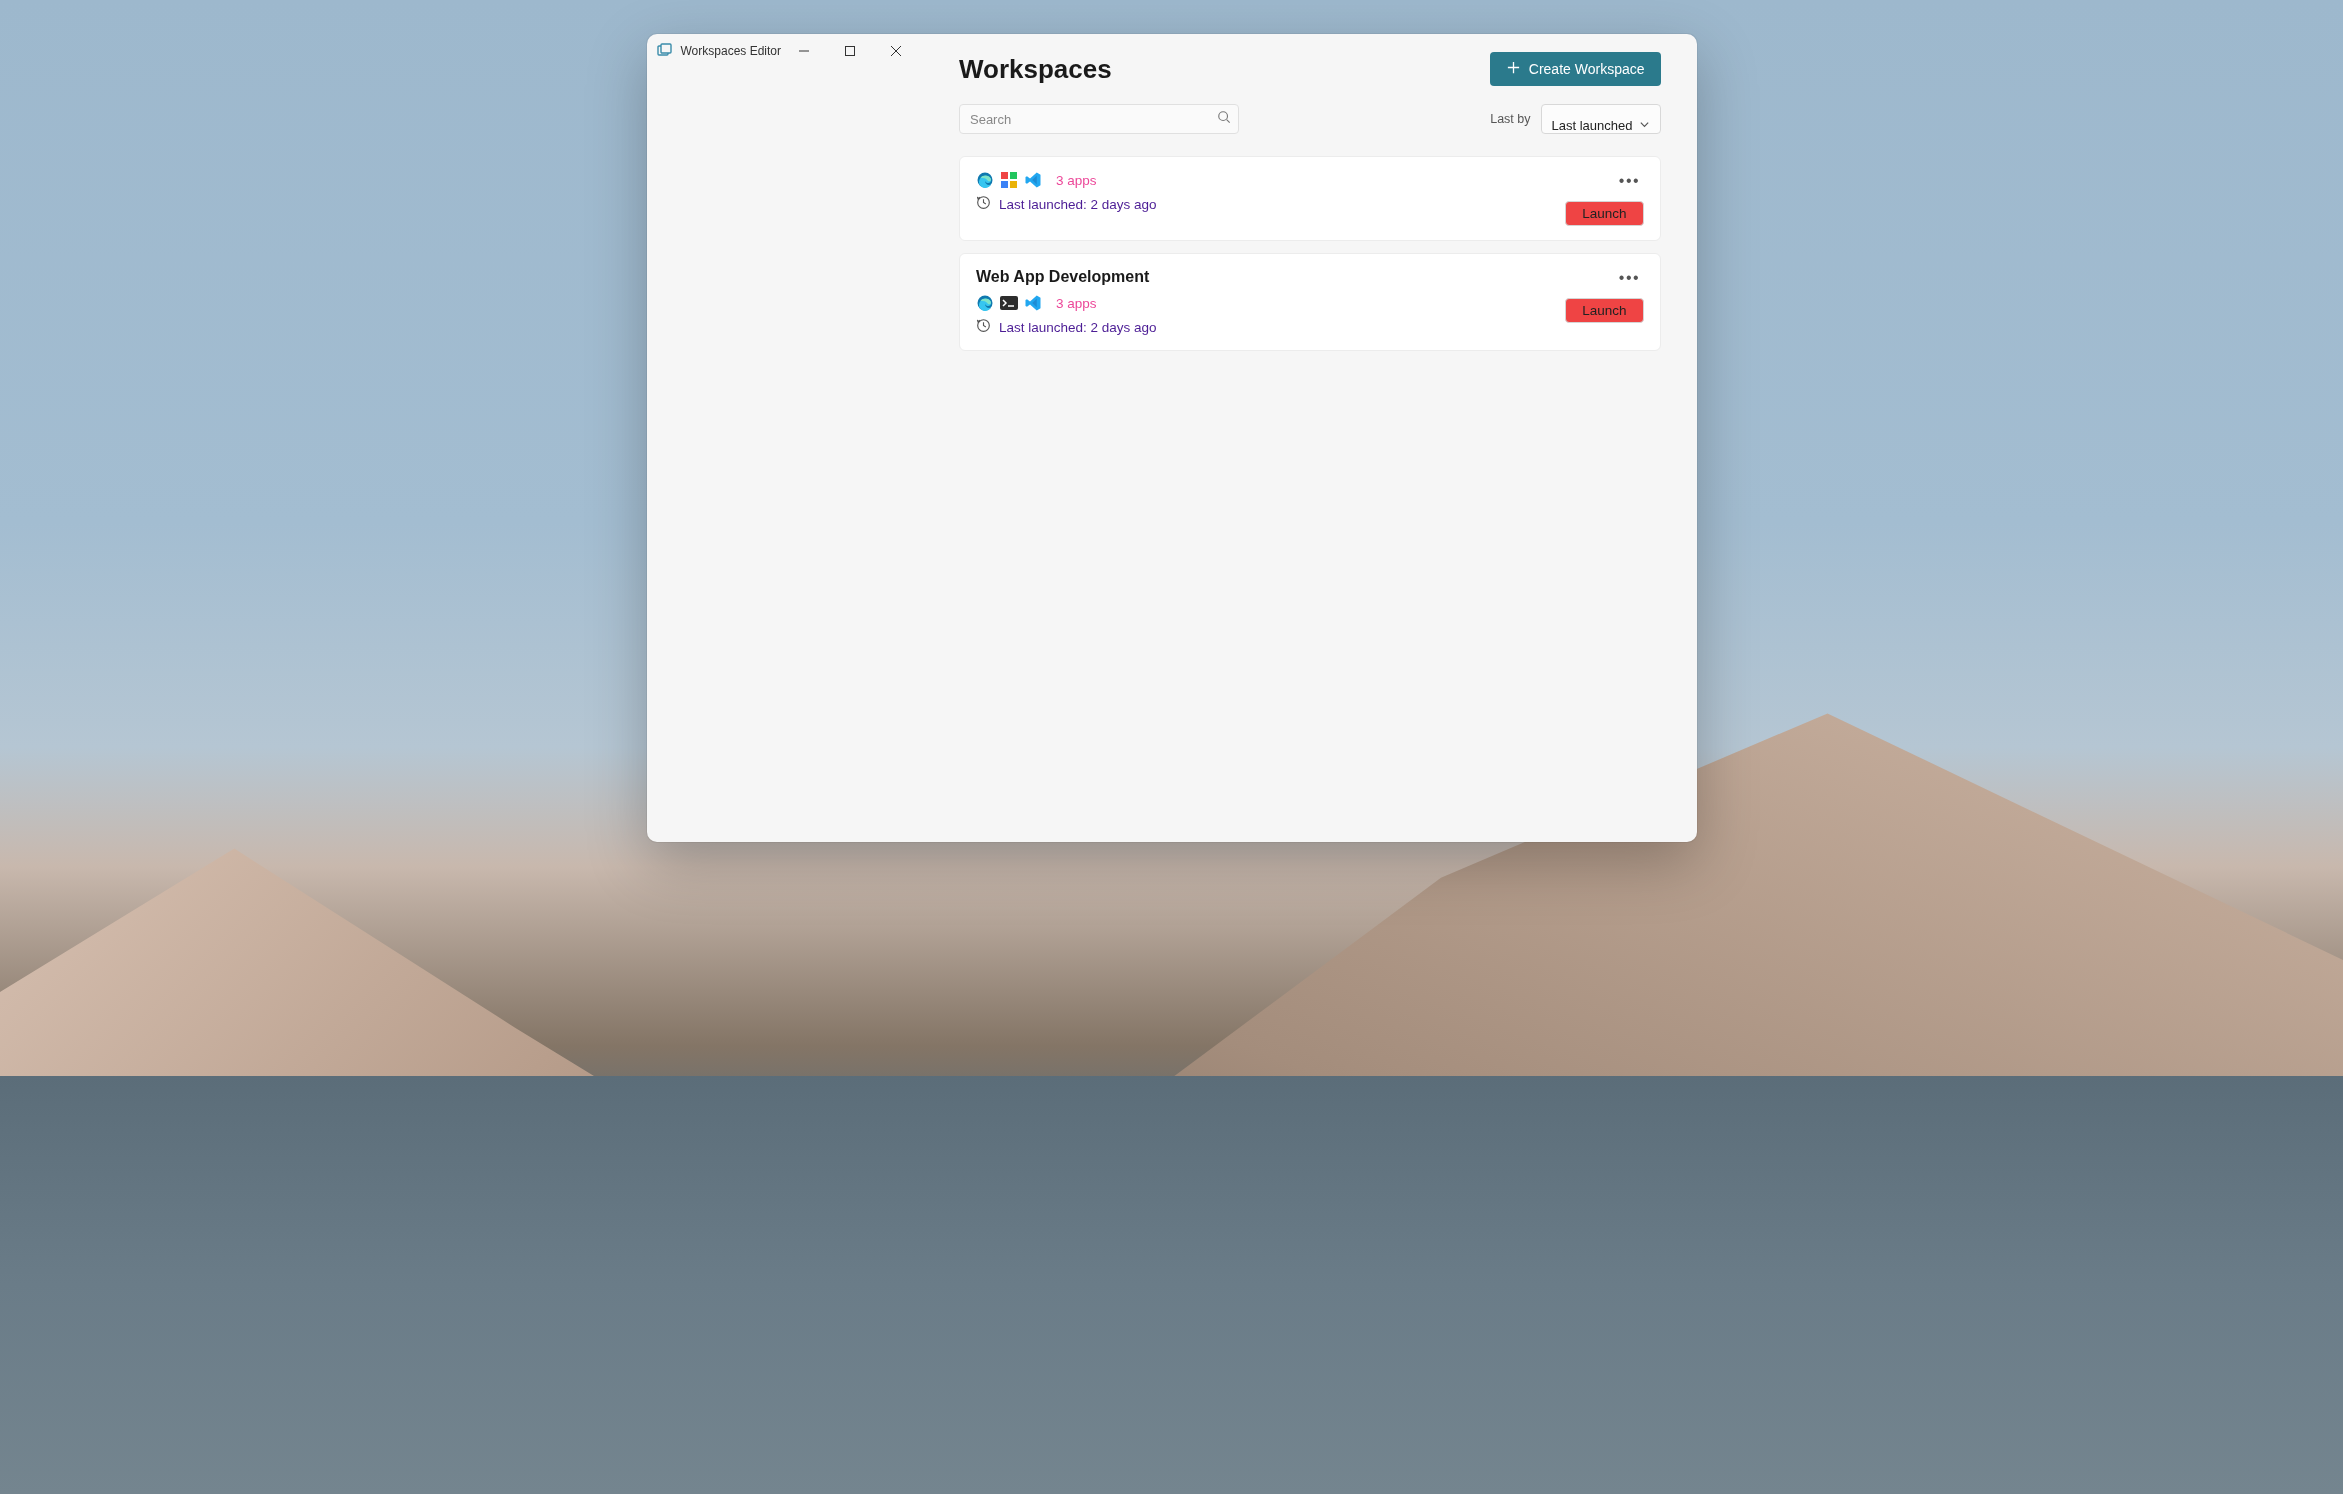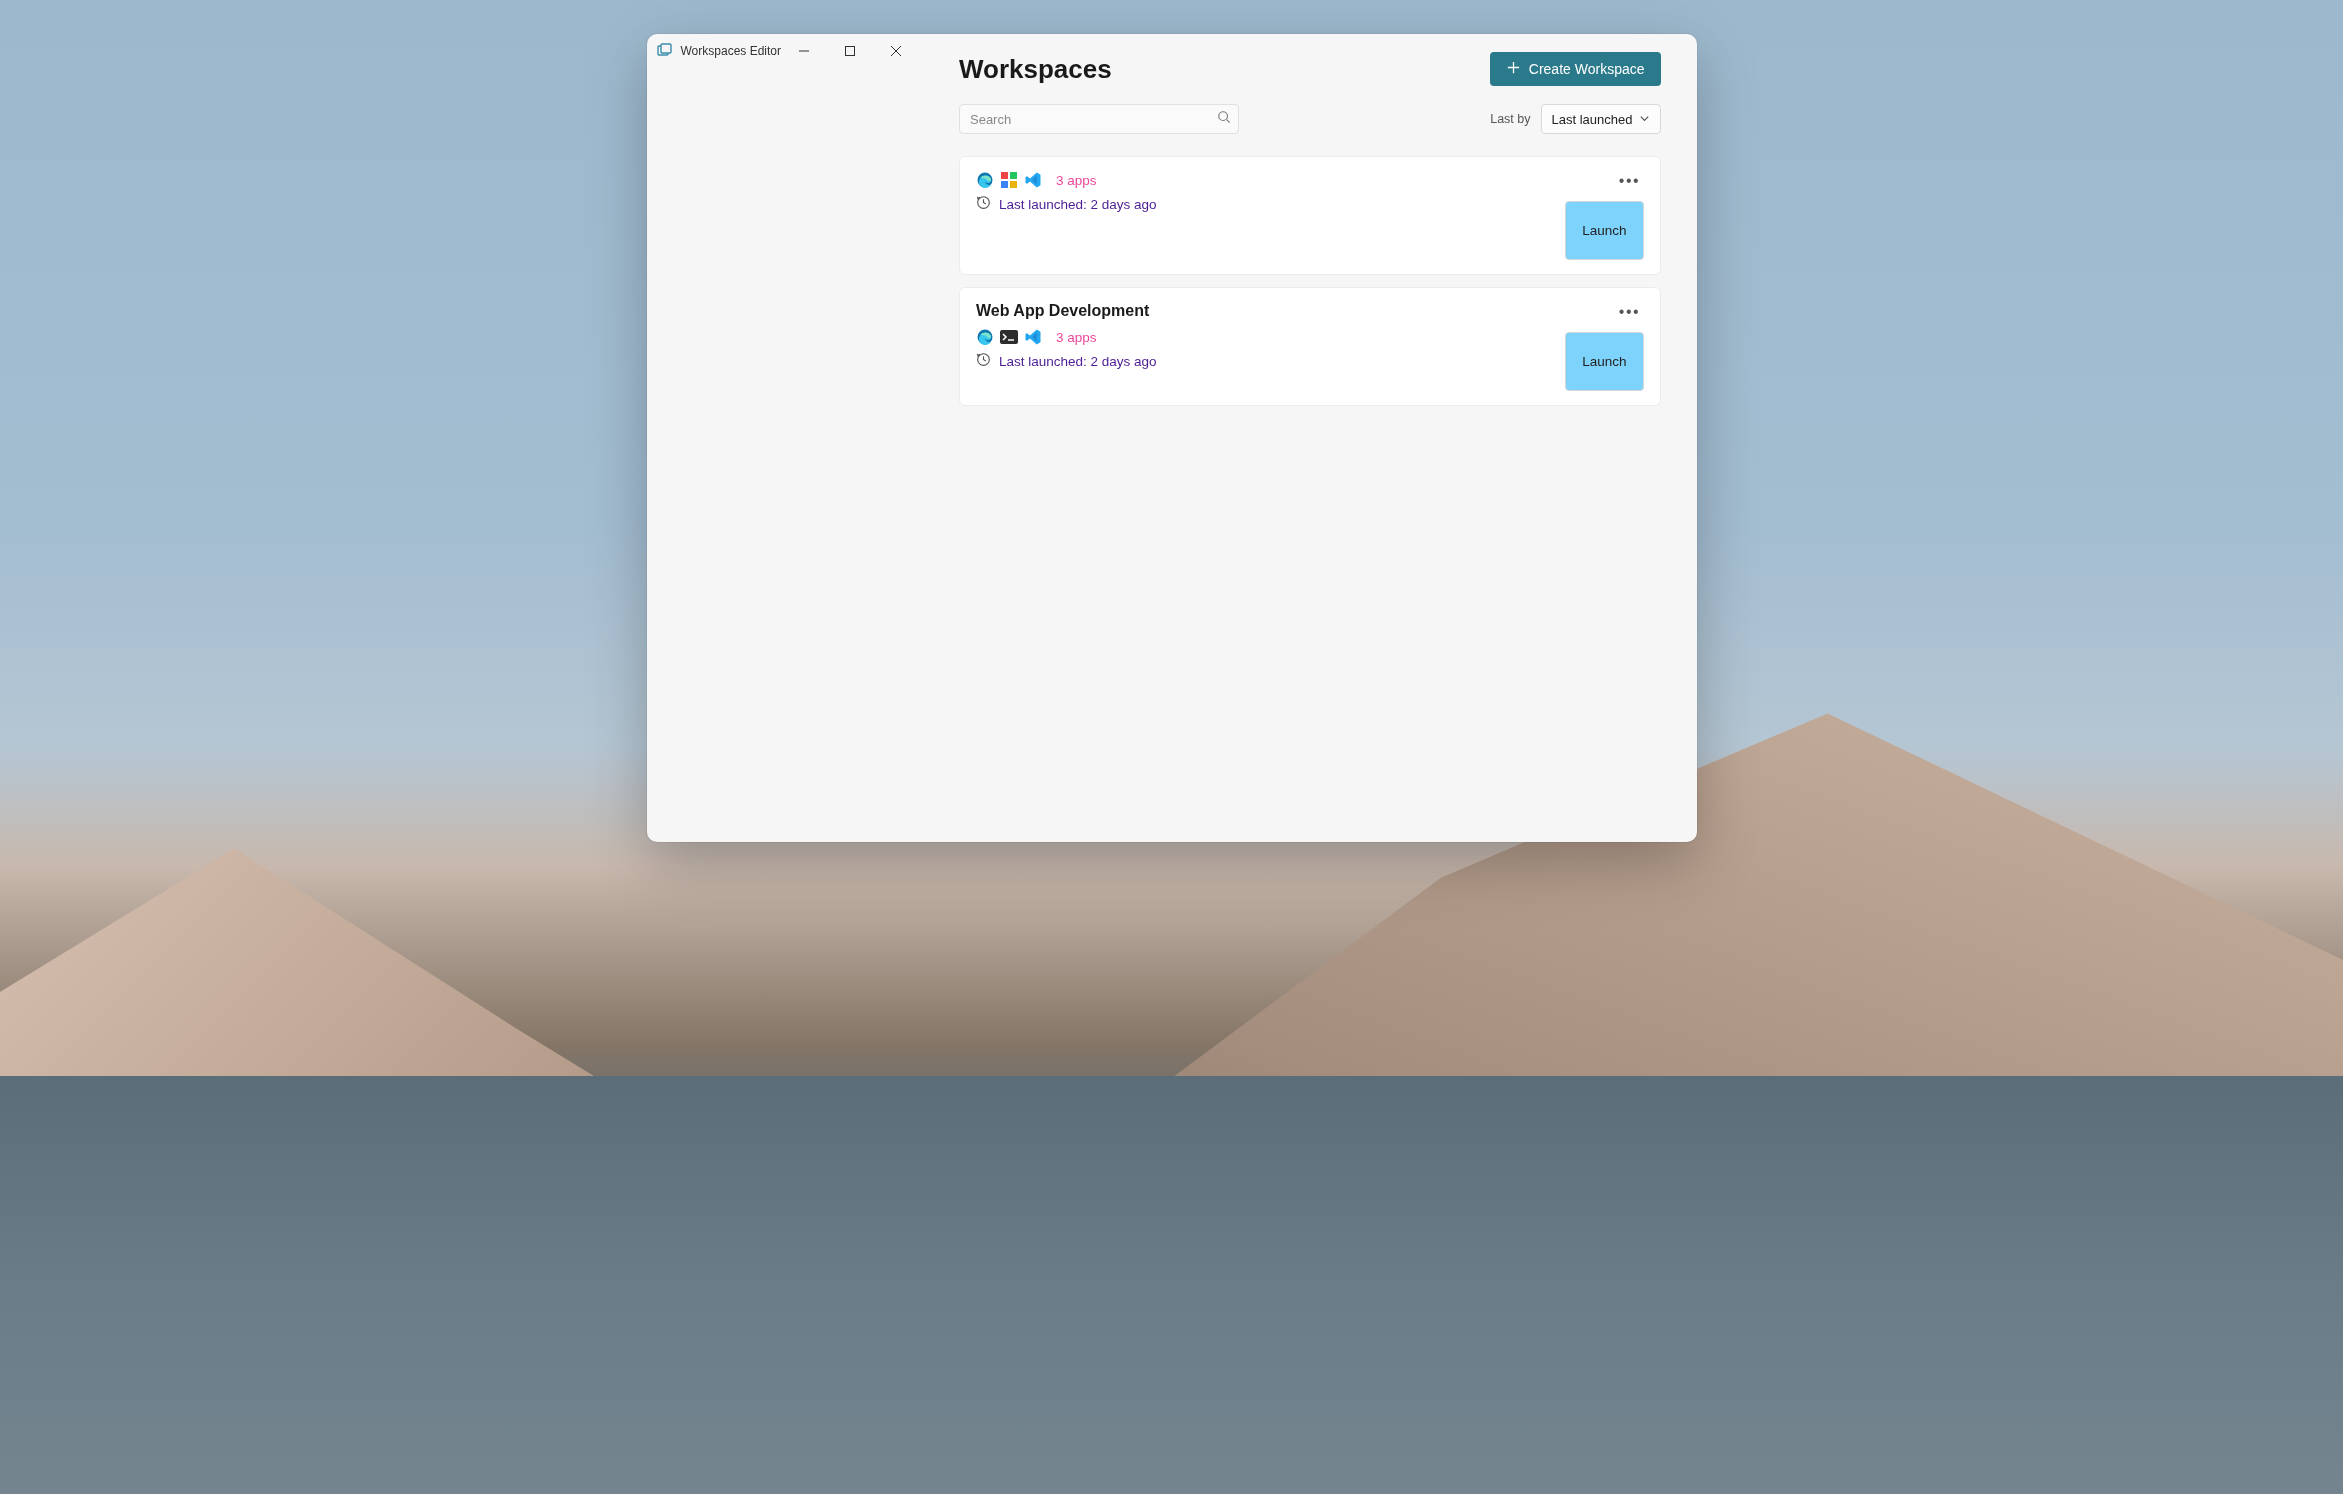--- a/index.html
+++ b/index.html
@@ -107,21 +107,21 @@
     color:#333;
   }
   .search-input::placeholder { color:#888; }
   .search-icon {
     position:absolute; right:8px; top:50%; transform:translateY(-50%);
     color:#777; pointer-events:none;
   }
   .sort-group { display:flex; align-items:center; gap:10px; }
   .sort-label { font-size:12.5px; color:#555; }
   .sort-select {
-    display:flex; align-items:center; justify-content:space-between;
+    display:flex; align-items:flex-end; justify-content:space-between;
     width:120px; height:30px;
     border:1px solid #d8d8d8; background:#fcfcfc;
     border-radius:4px; padding:0 10px;
     font-size:13px; color:#222; cursor:pointer;
   }
 
   .card {
     background:#fff;
     border:1px solid #ececec;
     border-radius:6px;
@@ -138,22 +138,22 @@
   .app-pic { width:18px; height:18px; border-radius:2px; display:flex; align-items:center; justify-content:center; }
   .apps-count { font-size:13.5px; color:#ec4899; margin-left:6px; }
   .last-row { display:flex; align-items:center; gap:8px; font-size:13.5px; color:#4c1d95; }
   .clock-icon { color:#555; }
   .card-right { display:flex; flex-direction:column; align-items:flex-end; gap:10px; }
   .more-btn {
     width:28px; height:20px; display:flex; align-items:center; justify-content:center;
     color:#555; cursor:pointer; border-radius:3px; font-size:16px; letter-spacing:1.5px;
   }
   .launch-btn {
-    border:1px solid #d5d5d5; background:#7dd3fc; color:#222;
-    padding:21px 16px; border-radius:4px; font-size:13.5px; cursor:pointer;
+    border:1px solid #d5d5d5; background:#ef4444; color:#222;
+    padding:4px 16px; border-radius:4px; font-size:13.5px; cursor:pointer;
   }
 </style>
 </head>
 <body>
 
 <div class="bg-layer">
   <div class="mountain2"></div>
   <div class="mountain1"></div>
   <div class="water"></div>
 </div>

